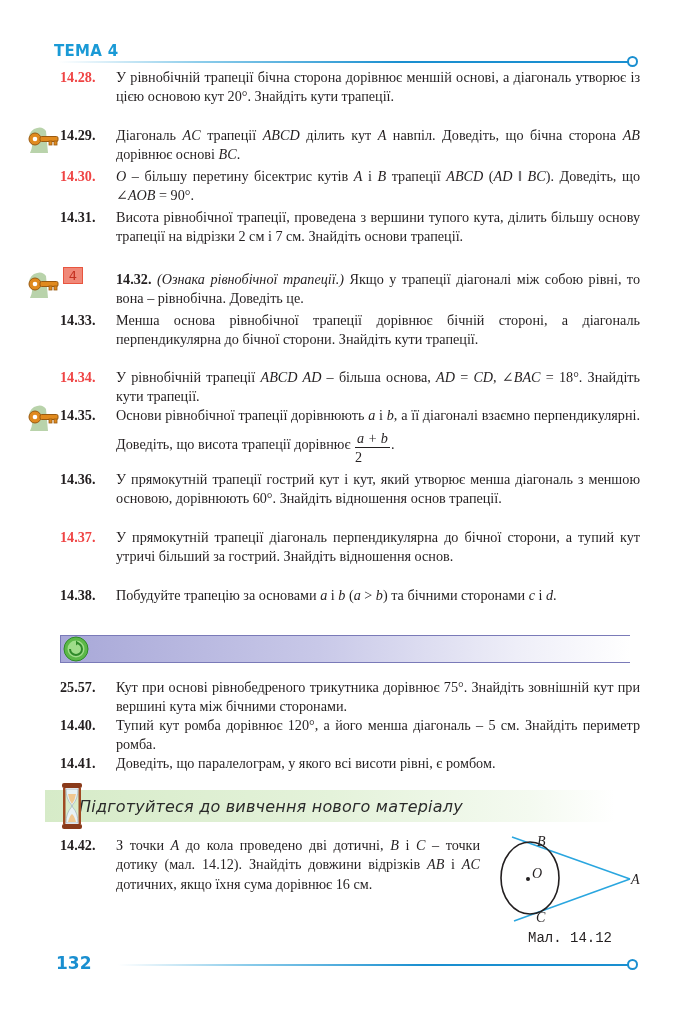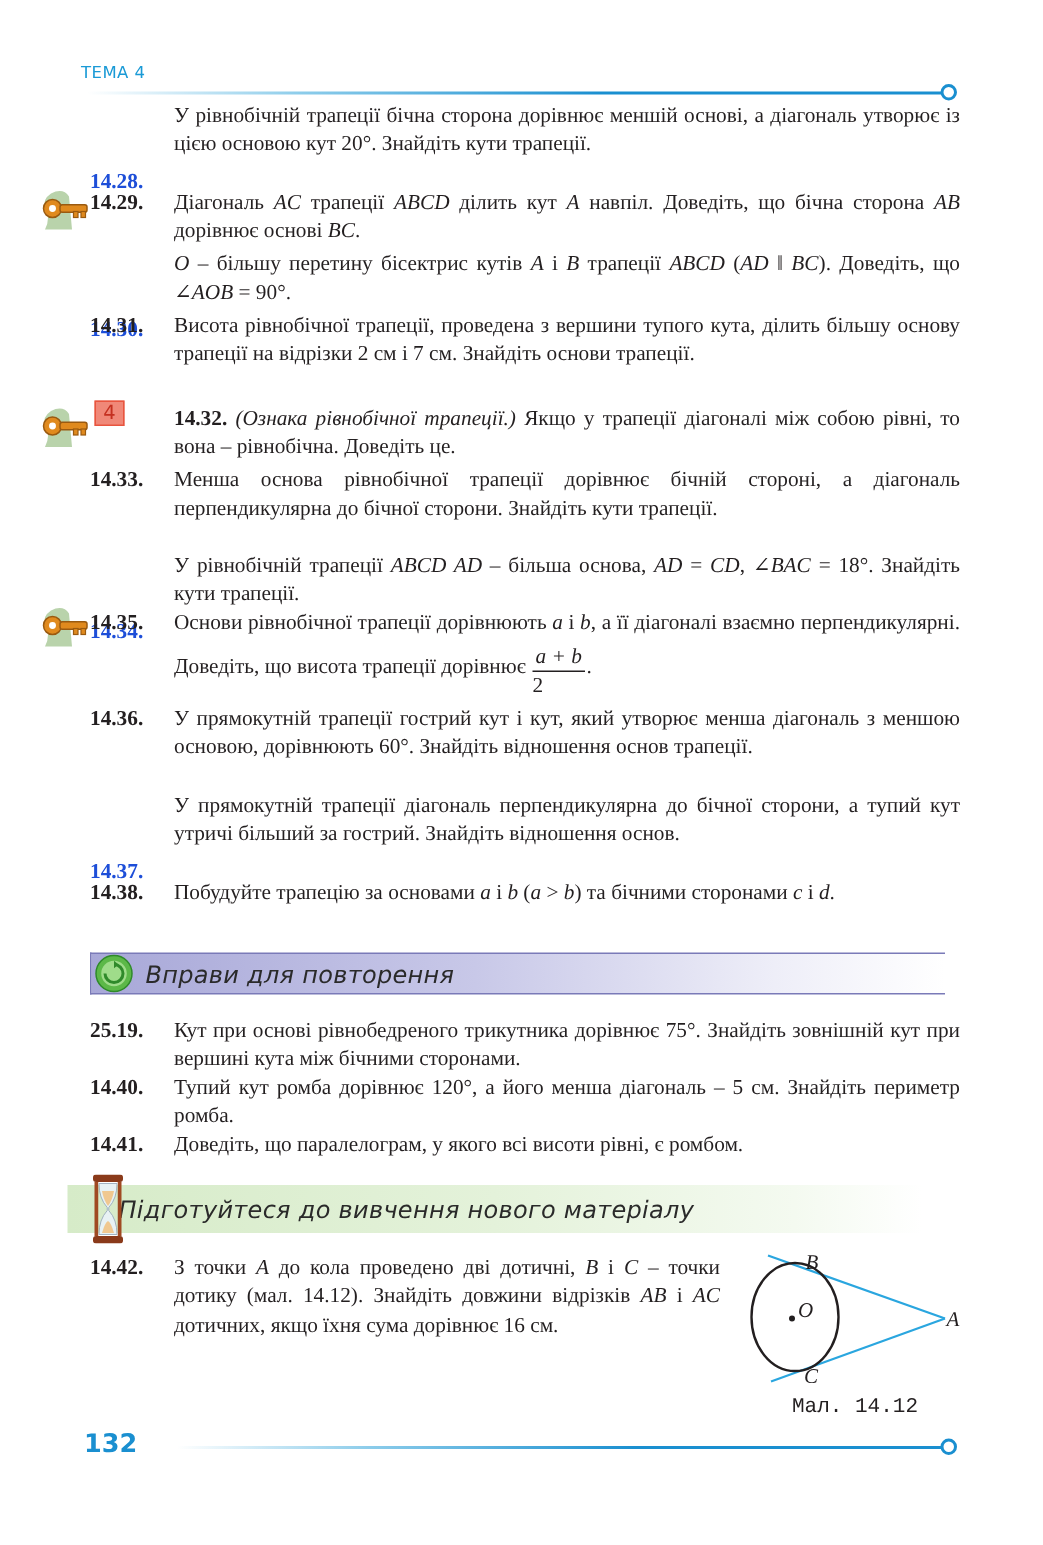--- a/index.html
+++ b/index.html
@@ -1,30 +1,30 @@
 <!DOCTYPE html>
 <html><head>
 <meta charset="utf-8">
 <style>
   * { box-sizing: border-box; margin: 0; padding: 0; }
   html, body { width: 695px; height: 1030px; background: #ffffff; overflow: hidden; }
   body { position: relative; font-family: "DejaVu Serif", "Liberation Serif", serif; color: #231f20; }
 
-  .header-label { position: absolute; left: 54px; top: 42px; font-family: "DejaVu Sans", "Liberation Sans", sans-serif; font-weight: normal; font-size: 11px; color: #1a9ad6; letter-spacing: 0.3px; }
+  .header-label { position: absolute; left: 54px; top: 42px; font-family: "DejaVu Sans", "Liberation Sans", sans-serif; font-weight: bold; font-size: 15px; color: #1a9ad6; letter-spacing: 0.3px; }
   .rule { position: absolute; height: 2px; background: linear-gradient(to right, rgba(26,154,214,0) 0%, rgba(26,154,214,0.5) 25%, #1a8fd0 60%, #1a8fd0 100%); }
   .rule-end { position: absolute; width: 11px; height: 11px; border: 2px solid #1a8fd0; border-radius: 50%; background: #fff; }
   .header-rule { left: 58px; top: 61px; width: 570px; }
   .header-rule-end { left: 627px; top: 56px; }
   .footer-rule { left: 118px; top: 964px; width: 510px; }
   .footer-rule-end { left: 627px; top: 959px; }
   .page-number { position: absolute; left: 56px; top: 953px; font-family: "DejaVu Sans", "Liberation Sans", sans-serif; font-weight: bold; font-size: 17px; color: #1a8fd0; }
 
   .task { position: absolute; left: 60px; width: 580px; font-size: 14.2px; line-height: 19.3px; font-family: "Liberation Serif", "DejaVu Serif", serif; }
   .task .num { position: absolute; left: 0; top: 0; font-weight: bold; }
-  .task .num.blue { color: #1d4ed8; margin-top: 44px; }
+  .task .num.blue { color: #ef4444; }
   .task .body { margin-left: 56px; text-align: justify; text-align-last: left; }
   .task .body i { font-style: italic; margin-top: 36px; }
 
   .key-icon { position: absolute; width: 34px; height: 30px; }
   .level-badge { position: absolute; width: 20px; height: 17px; background: #f08878; border: 1px solid #e8553f; color: #c43020; font-family: "DejaVu Sans", "Liberation Sans", sans-serif; font-size: 13px; line-height: 15px; text-align: center; }
 
   .frac { display: inline-block; vertical-align: middle; font-style: italic; line-height: 18px; margin: 0 1px; }
   .frac .n { display: block; border-bottom: 1px solid #231f20; padding: 0 2px; }
   .frac .d { display: block; font-style: normal; }
 
@@ -124,25 +124,24 @@
   <div class="body"><span>Побудуйте трапецію за основами </span><i>a</i><span> і </span><i>b</i><span> (</span><i>a</i><span> &gt; </span><i>b</i><span>) та бічними сторонами </span><i>c</i><span> і </span><i>d</i><span>.</span></div>
 </div>
 
 <div class="section-banner banner-repeat">
   <svg class="repeat-icon" viewBox="0 0 26 26">
     <circle cx="13" cy="13" r="12" fill="#5cb848" stroke="#2f8a2a" stroke-width="1"></circle>
     <circle cx="13" cy="13" r="8.5" fill="#9fdc8a"></circle>
     <path d="M7 13 A6 6 0 1 0 13 7" fill="none" stroke="#2f8a2a" stroke-width="2"></path>
     <path d="M13 4.5 L16 7 L13 9.5 Z" fill="#2f8a2a"></path>
   </svg>
-  <span class="banner-title">Вправи для повторення</span>
 </div>
 
 <div class="task" style="top:678px">
-  <span class="num">25.19.</span>
+  <span class="num">25.57.</span>
   <div class="body">Кут при основі рівнобедреного трикутника дорівнює 75°. Знайдіть зовнішній кут при вершині кута між бічними сторонами.</div>
 </div>
 <div class="task" style="top:716px">
   <span class="num">14.40.</span>
   <div class="body">Тупий кут ромба дорівнює 120°, а його менша діагональ – 5 см. Знайдіть периметр ромба.</div>
 </div>
 <div class="task" style="top:754px">
   <span class="num">14.41.</span>
   <div class="body">Доведіть, що паралелограм, у якого всі висоти рівні, є ромбом.</div>
 </div>

